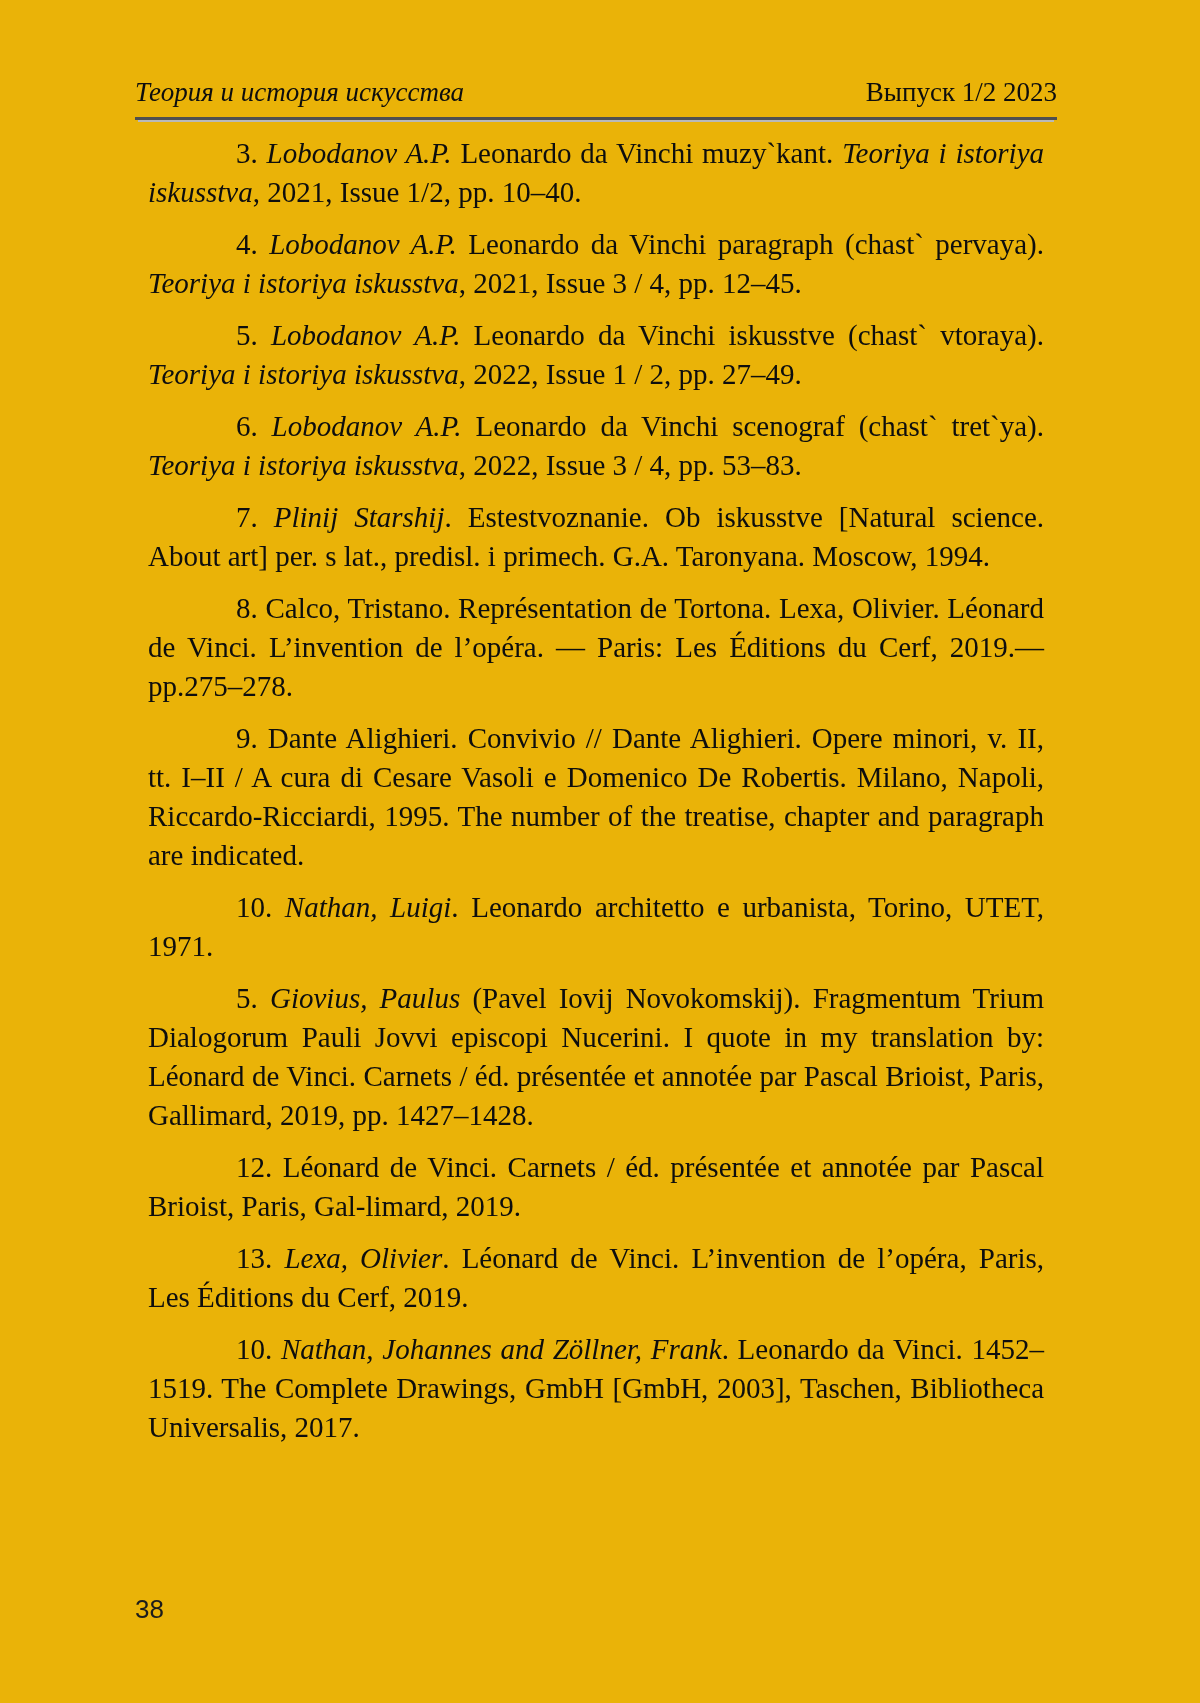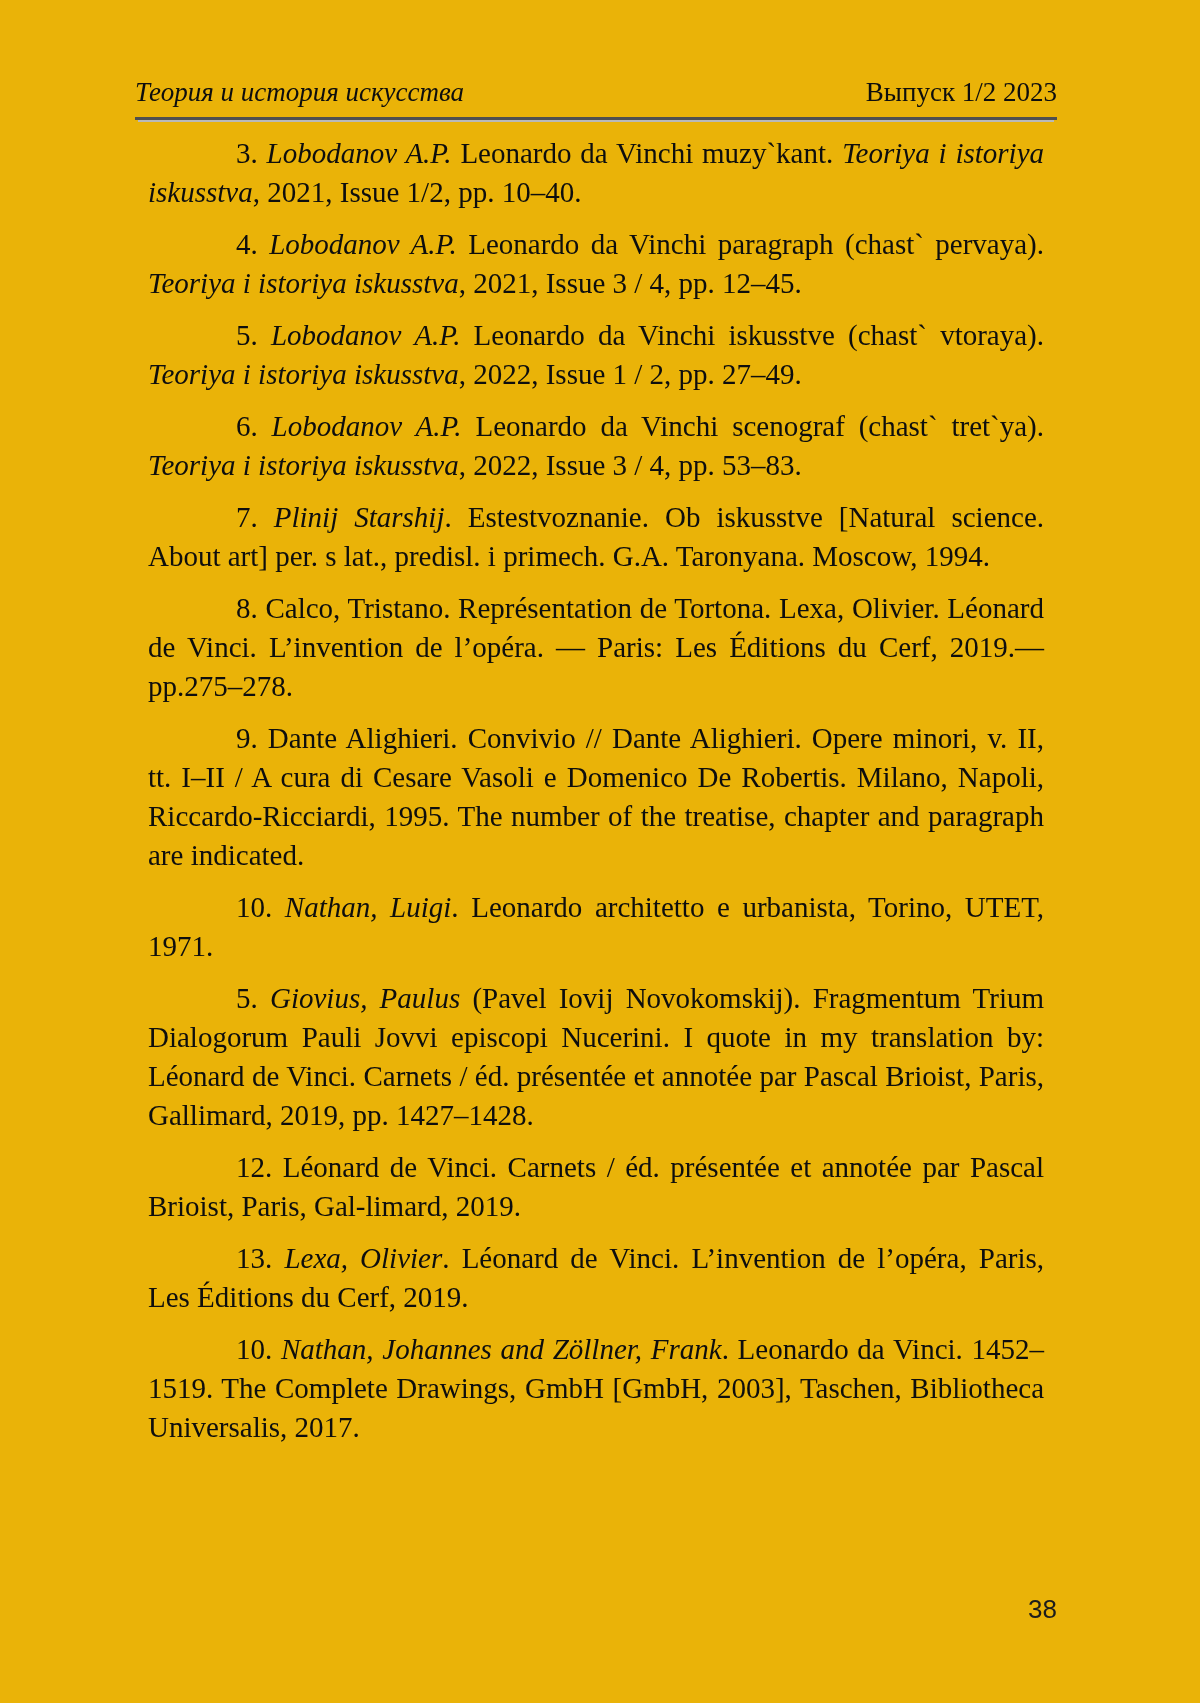--- a/index.html
+++ b/index.html
@@ -51,21 +51,21 @@
     text-indent: 88px;
   }
   .references .it {
     font-style: italic;
   }
   .page-footer {
     position: absolute;
     left: 135px;
     width: 922px;
     top: 1594px;
-    text-align: right;
+    text-align: left;
     font-family: "Liberation Sans", "DejaVu Sans", sans-serif;
     font-size: 26px;
     color: #1c1c1c;
   }
 </style>
 </head>
 <body>
 
 <div class="page">
 

